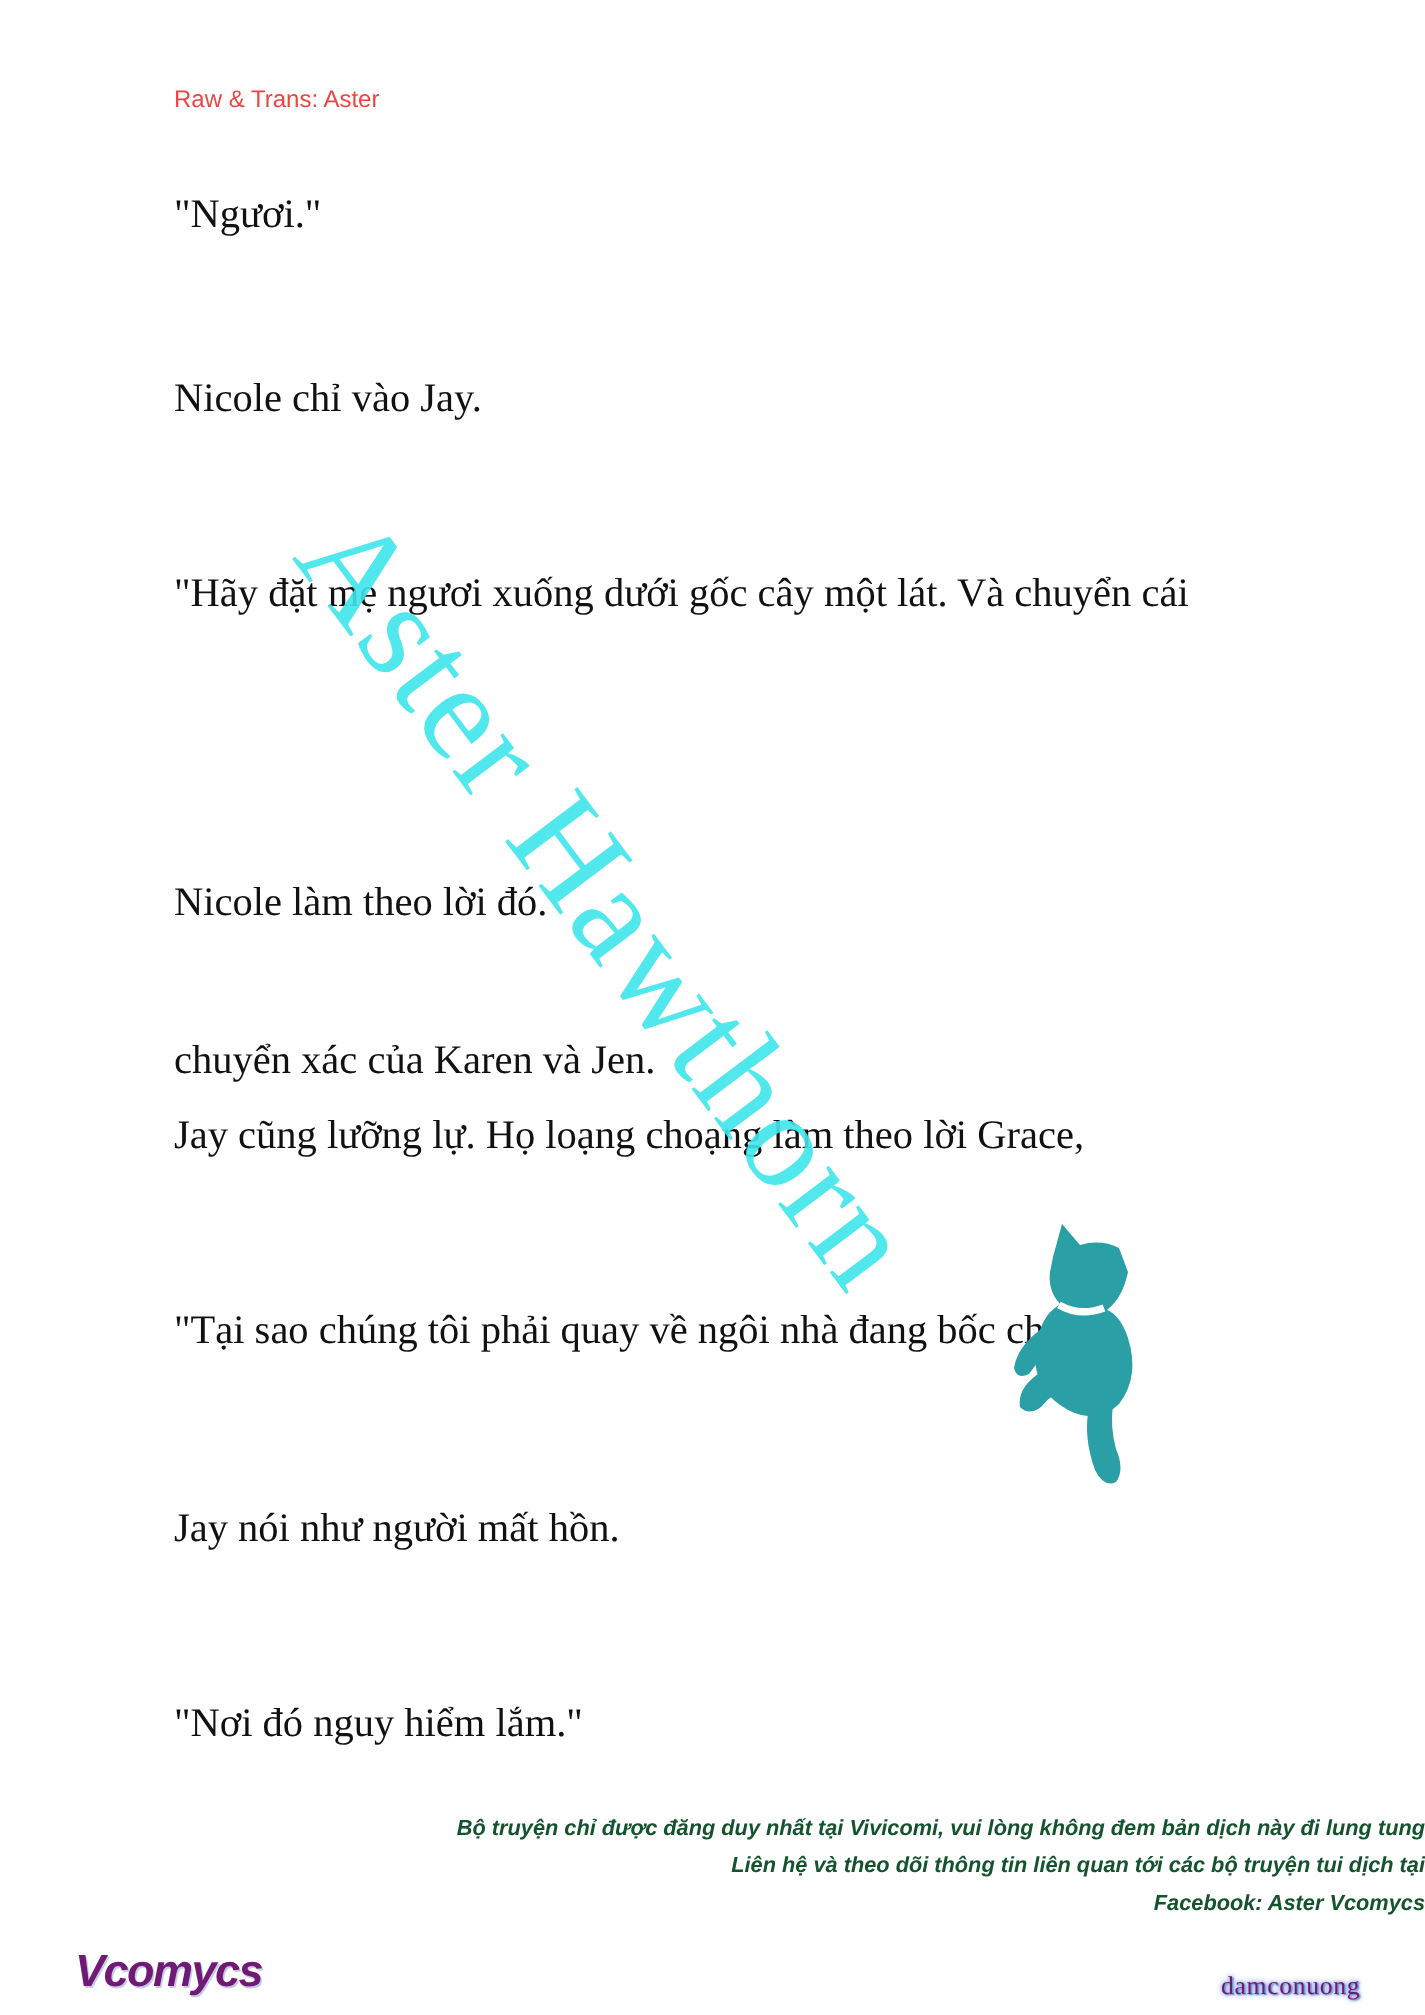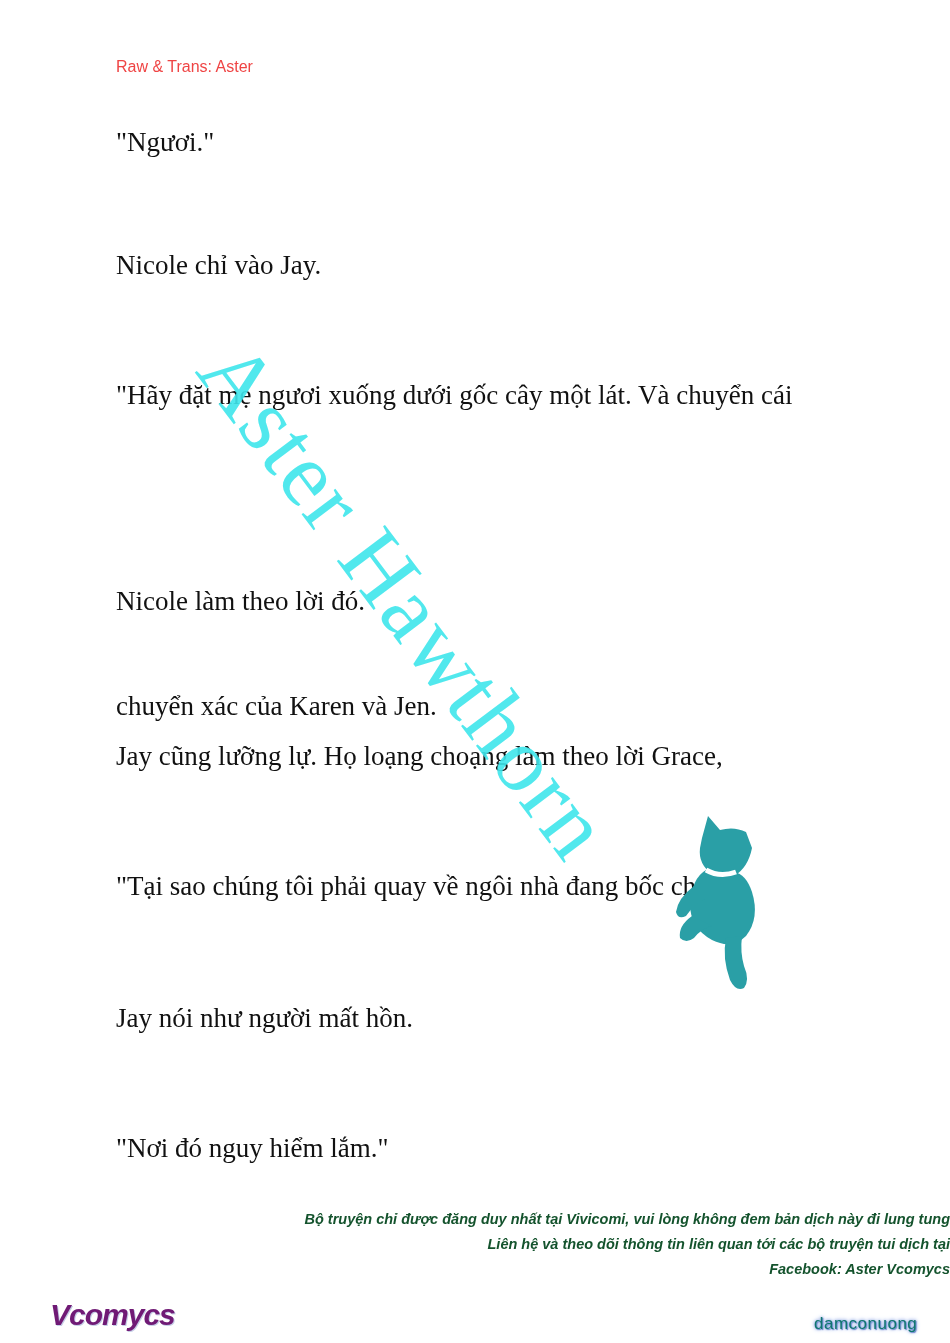--- a/index.html
+++ b/index.html
@@ -32,21 +32,21 @@
     }
     .logo-left {
       position: absolute; left: 14px; top: 1298px;
       font-family: "Liberation Sans", sans-serif; font-style: italic; font-weight: bold;
       font-size: 30px; color: #701a75; letter-spacing: -1px;
       text-shadow: 1px 1px 0 #c5cde6;
       margin-left: 36px;
     }
     .logo-right {
       position: absolute; left: 814px; top: 1314px;
-      font-family: Liberation Sans, sans-serif; font-size: 17px; color: #0f766e;
+      font-family: Liberation Serif, serif; font-size: 17px; color: #701a75;
       text-shadow: 0 0 3px #6f8fd8, 0 0 5px #9fb4ea, 1px 1px 1px #5a78c0;
       letter-spacing: 0.5px;
     }
   </style>
 </head>
 <body>
 
 <div class="header">Raw &amp; Trans: Aster</div>
 
 <div class="para" style="top:117px">

